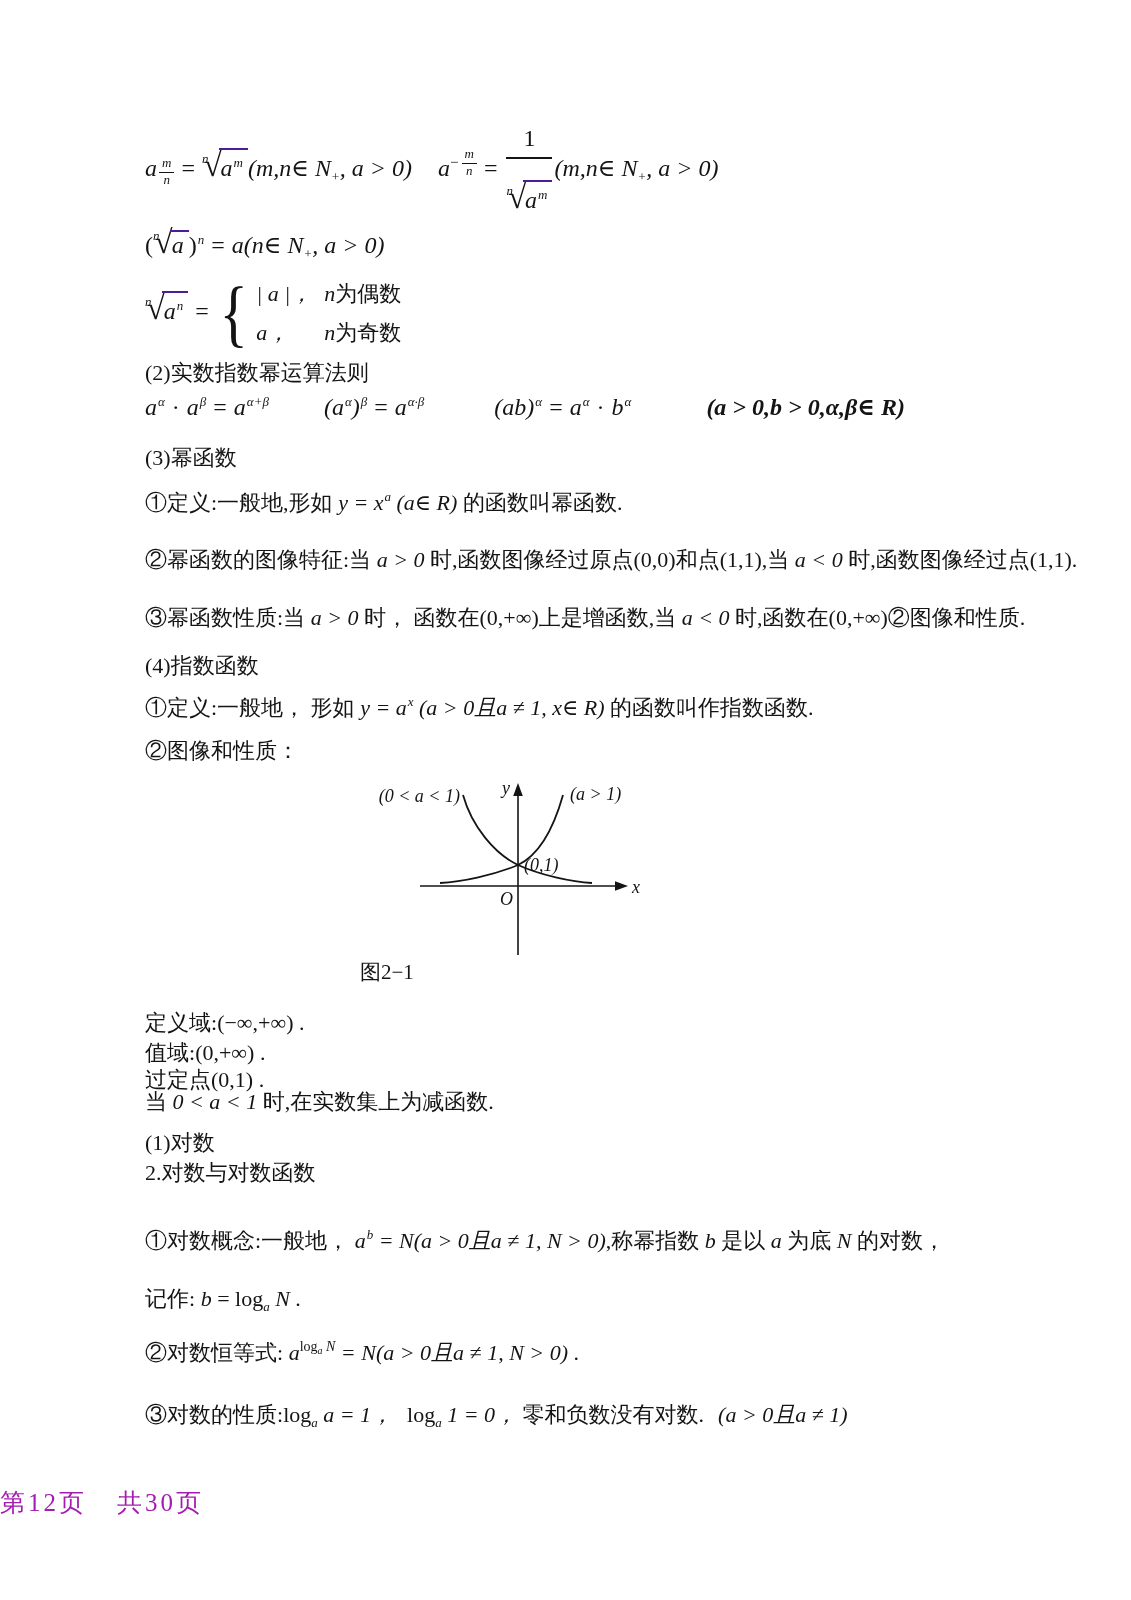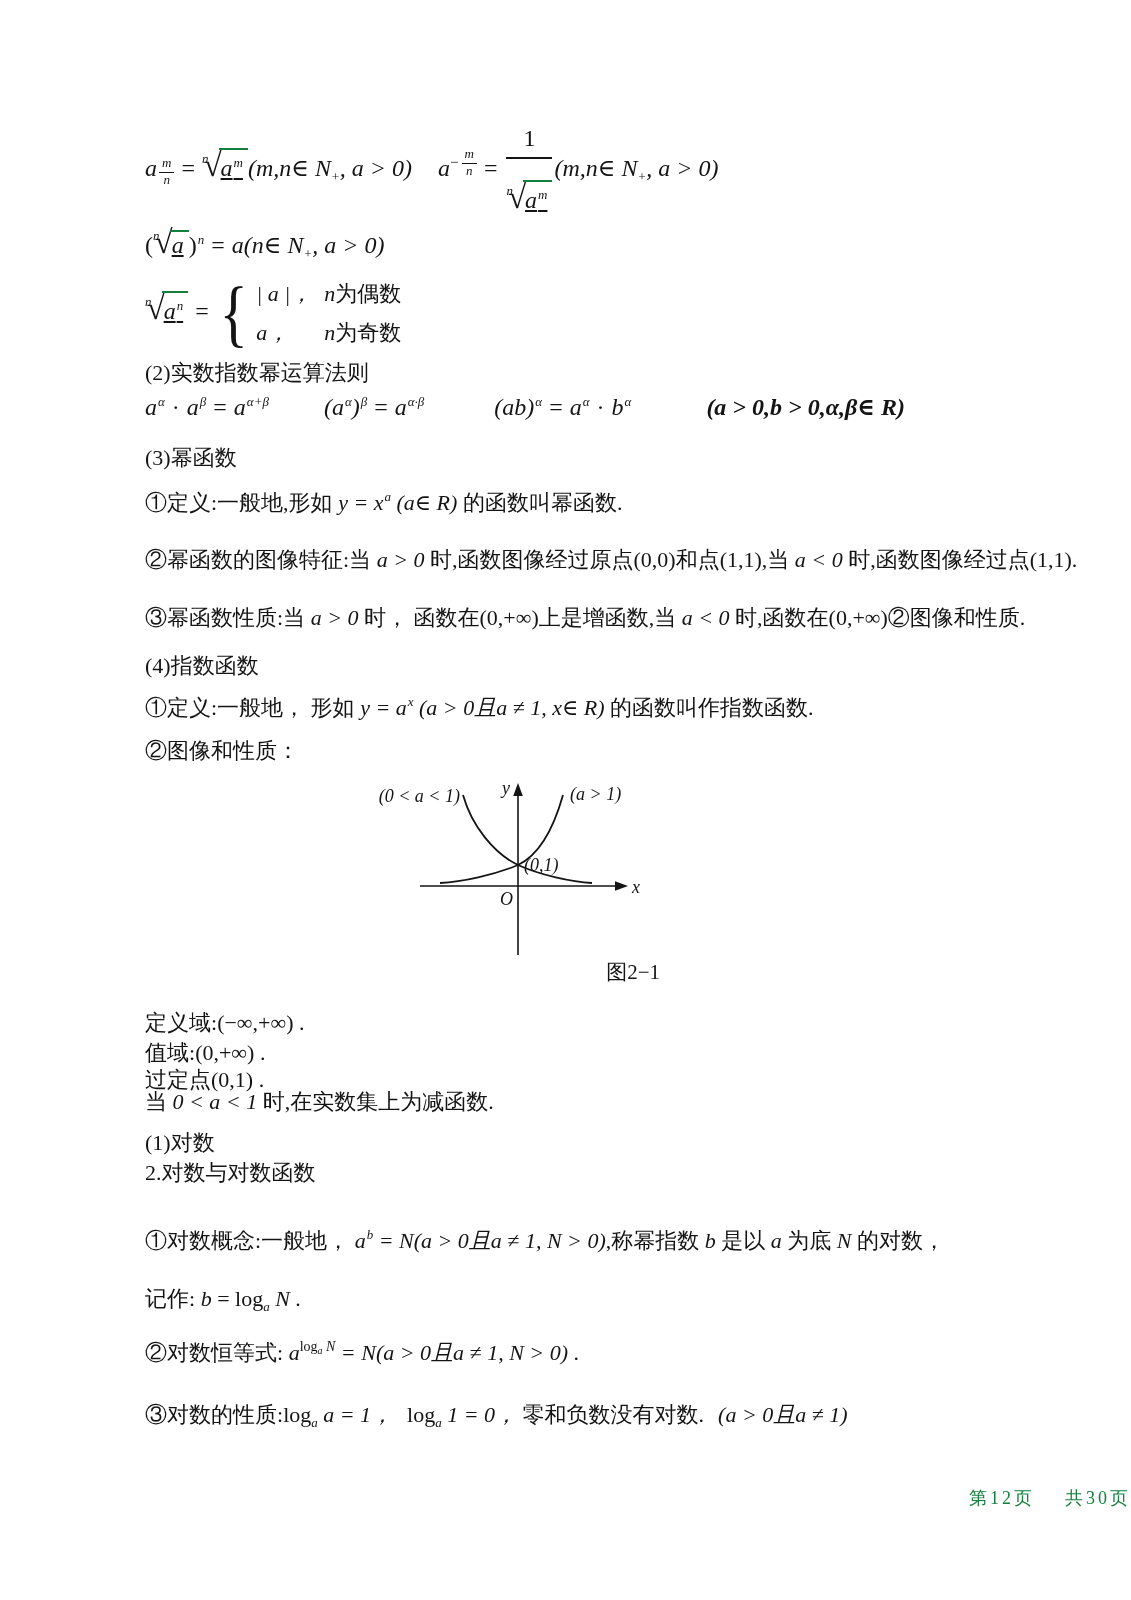--- a/index.html
+++ b/index.html
@@ -15,35 +15,35 @@
   .eq{margin:0 7px;}
   .cond{}
   .supfrac{display:inline-flex;flex-direction:column;align-items:center;font-size:13px;
            font-style:italic;line-height:1.15;vertical-align:9px;margin-left:2px;}
   .supfrac .sft{border-bottom:1.3px solid #141414;padding:0 3px 1px;}
   .supgrp{display:inline-flex;align-items:center;vertical-align:9px;}
   .supgrp .sgn{font-size:15px;margin-right:1px;font-style:normal;}
   .rad{display:inline-block;white-space:nowrap;}
   .ridx{font-size:13px;font-style:italic;vertical-align:13px;margin-right:-5px;}
   .rsign{font-size:33px;font-style:normal;}
-  .rbody{display:inline-block;border-top:2px solid #15803d;line-height:26px;padding:0 5px 0 2px;margin-left:-3px;text-decoration:underline;}
+  .rbody{display:inline-block;border-top:2px solid #4c1d95;line-height:26px;padding:0 5px 0 2px;margin-left:-3px;}
   .bfrac{display:inline-flex;flex-direction:column;align-items:center;vertical-align:middle;margin:0 2px;}
   .bfrac .bnum{align-self:stretch;text-align:center;border-bottom:2px solid #141414;padding:0 6px 3px;}
   .bfrac .bden{padding-top:16px;}
   .cases{display:inline-flex;align-items:center;vertical-align:middle;}
   .brace{display:inline-block;font-size:74px;line-height:1;margin-right:5px;transform:scaleX(0.8);font-style:normal;}
   .ccol{display:inline-flex;flex-direction:column;row-gap:9px;font-size:22px;}
   .cv{display:inline-block;min-width:68px;}
   .gapA{margin-left:55px;}.gapB{margin-left:70px;}.gapC{margin-left:75px;font-weight:bold;}
   .gapD{margin-left:26px;}.gapE{margin-left:14px;}
   .figure{position:absolute;left:360px;top:772px;width:300px;text-align:center;}
   .figure svg{display:block;}
   .svgt{font-family:"Liberation Serif","DejaVu Serif",serif;font-style:italic;font-size:18px;fill:#141414;}
-  .caption{font-size:21px;margin-top:-4px;text-align:right;}
-  .footer{position:absolute;top:1486px;left:0;width:100%;text-align:right;font-size:18px;letter-spacing:3px;color:#15803d;}
+  .caption{font-size:21px;margin-top:-4px;text-align:left;}
+  .footer{position:absolute;top:1486px;left:0;width:100%;text-align:left;font-size:25px;letter-spacing:3px;color:#a21caf;}
   .footer .sep{margin-left:30px;}
 </style>
 </head>
 <body>
 
 <div class="page">
 
   <div class="line fl" style="top:122px"><span class="m">a</span><span class="supfrac">
         <span class="sft">m</span>
         <span>n</span>

